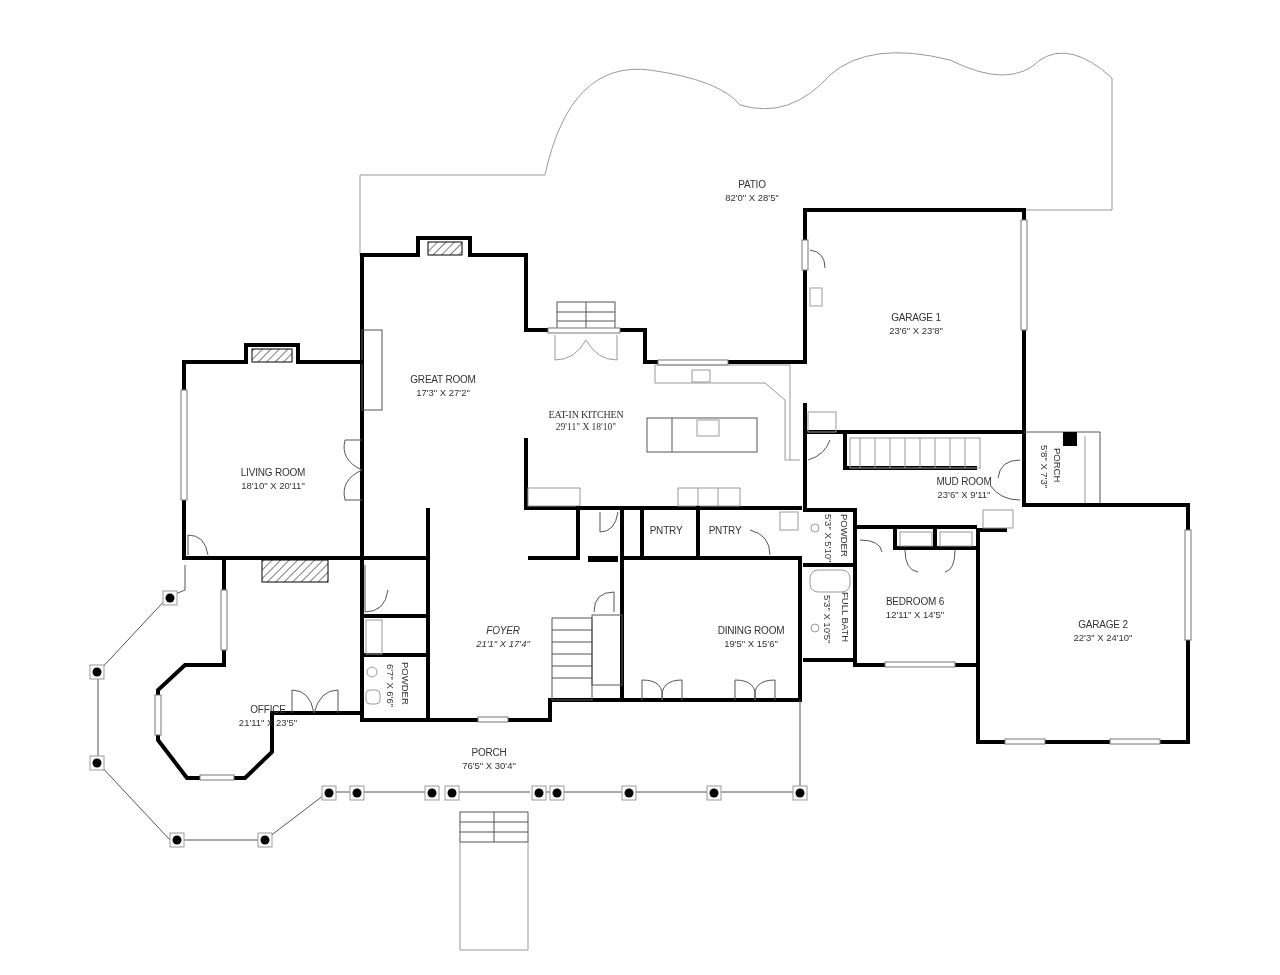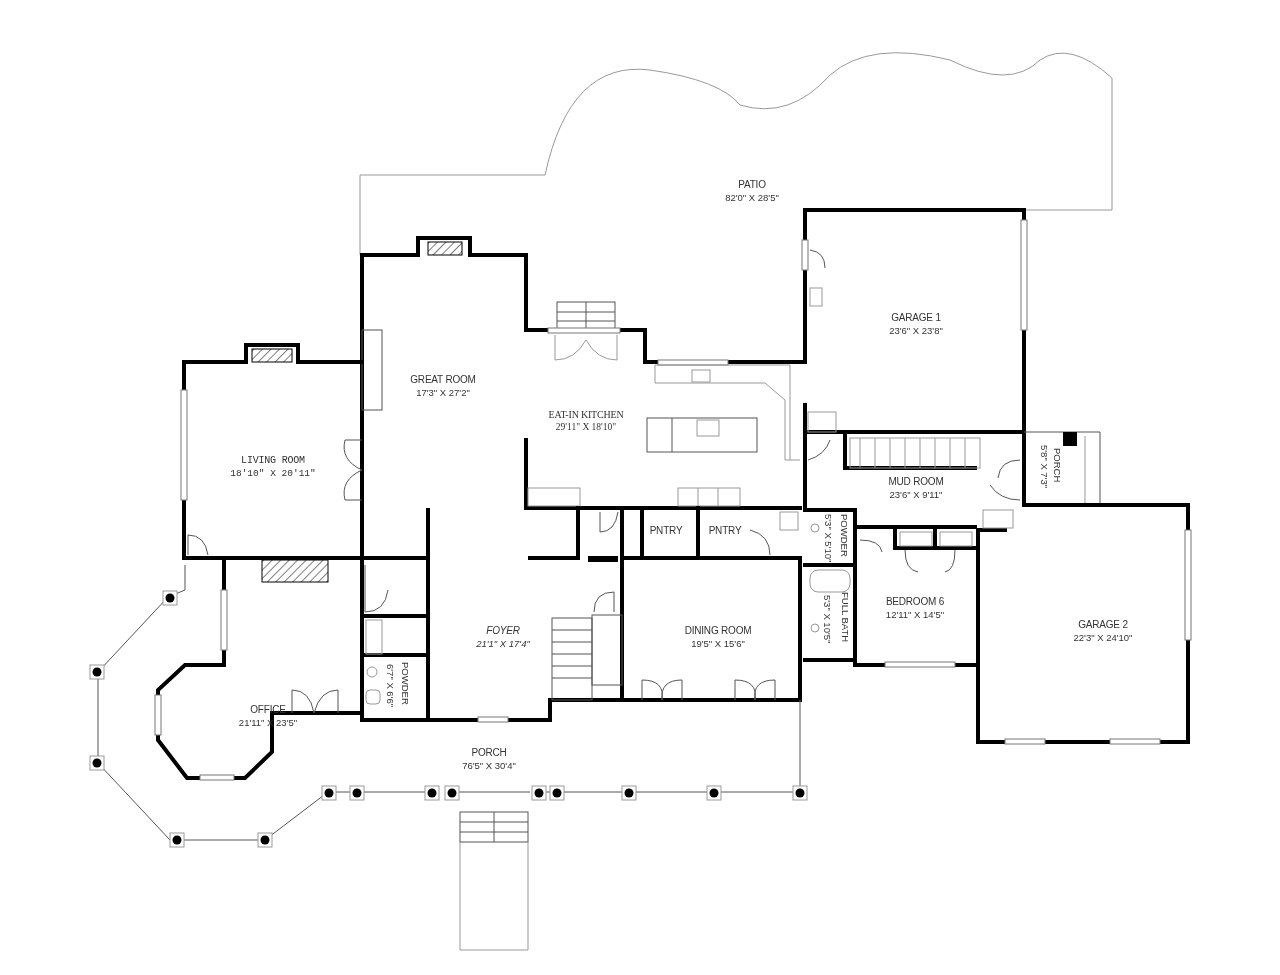--- a/index.html
+++ b/index.html
@@ -239,31 +239,31 @@
   <span class="d">23'6" X 23'8"</span>
 </div>
 <div class="lbl" style="left:443px; top:373px;text-align:center;">
   <span class="n">GREAT ROOM</span>
   <span class="d">17'3" X 27'2"</span>
 </div>
 <div class="lbl" style="left:586px; top:408px;font-family:Liberation Serif, serif;">
   <span class="n">EAT-IN KITCHEN</span>
   <span class="d">29'11" X 18'10"</span>
 </div>
-<div class="lbl" style="left:273px; top:454px;font-family:Liberation Mono, monospace;">
+<div class="lbl" style="left:273px; top:466px;">
   <span class="n">LIVING ROOM</span>
   <span class="d">18'10" X 20'11"</span>
 </div>
 <div class="vlbl" style="left:1063px; top:448px;">
   <span>PORCH</span>
 </div>
 <div class="vlbl" style="left:1050px; top:445px;">
   <span>5'8" X 7'3"</span>
 </div>
-<div class="lbl" style="left:916px; top:475px;">
+<div class="lbl" style="left:964px; top:475px;">
   <span class="n">MUD ROOM</span>
   <span class="d">23'6" X 9'11"</span>
 </div>
 <div class="lbl" style="left:666px; top:524px;">
   <span class="n">PNTRY</span>
 </div>
 <div class="lbl" style="left:725px; top:524px;">
   <span class="n">PNTRY</span>
 </div>
 <div class="vlbl" style="left:850px; top:514px;">
@@ -283,21 +283,21 @@
   <span class="d">12'11" X 14'5"</span>
 </div>
 <div class="lbl" style="left:1083px; top:618px;margin-left:20px;">
   <span class="n">GARAGE 2</span>
   <span class="d">22'3" X 24'10"</span>
 </div>
 <div class="lbl" style="left:503px; top:624px;font-style:italic;">
   <span class="n">FOYER</span>
   <span class="d">21'1" X 17'4"</span>
 </div>
-<div class="lbl" style="left:718px; top:624px;">
+<div class="lbl" style="left:751px; top:624px;">
   <span class="n">DINING ROOM</span>
   <span class="d">19'5" X 15'6"</span>
 </div>
 <div class="lbl" style="left:268px; top:655px;margin-top:48px;">
   <span class="n">OFFICE</span>
   <span class="d">21'11" X 23'5"</span>
 </div>
 <div class="vlbl" style="left:411px; top:662px;">
   <span>POWDER</span>
 </div>

